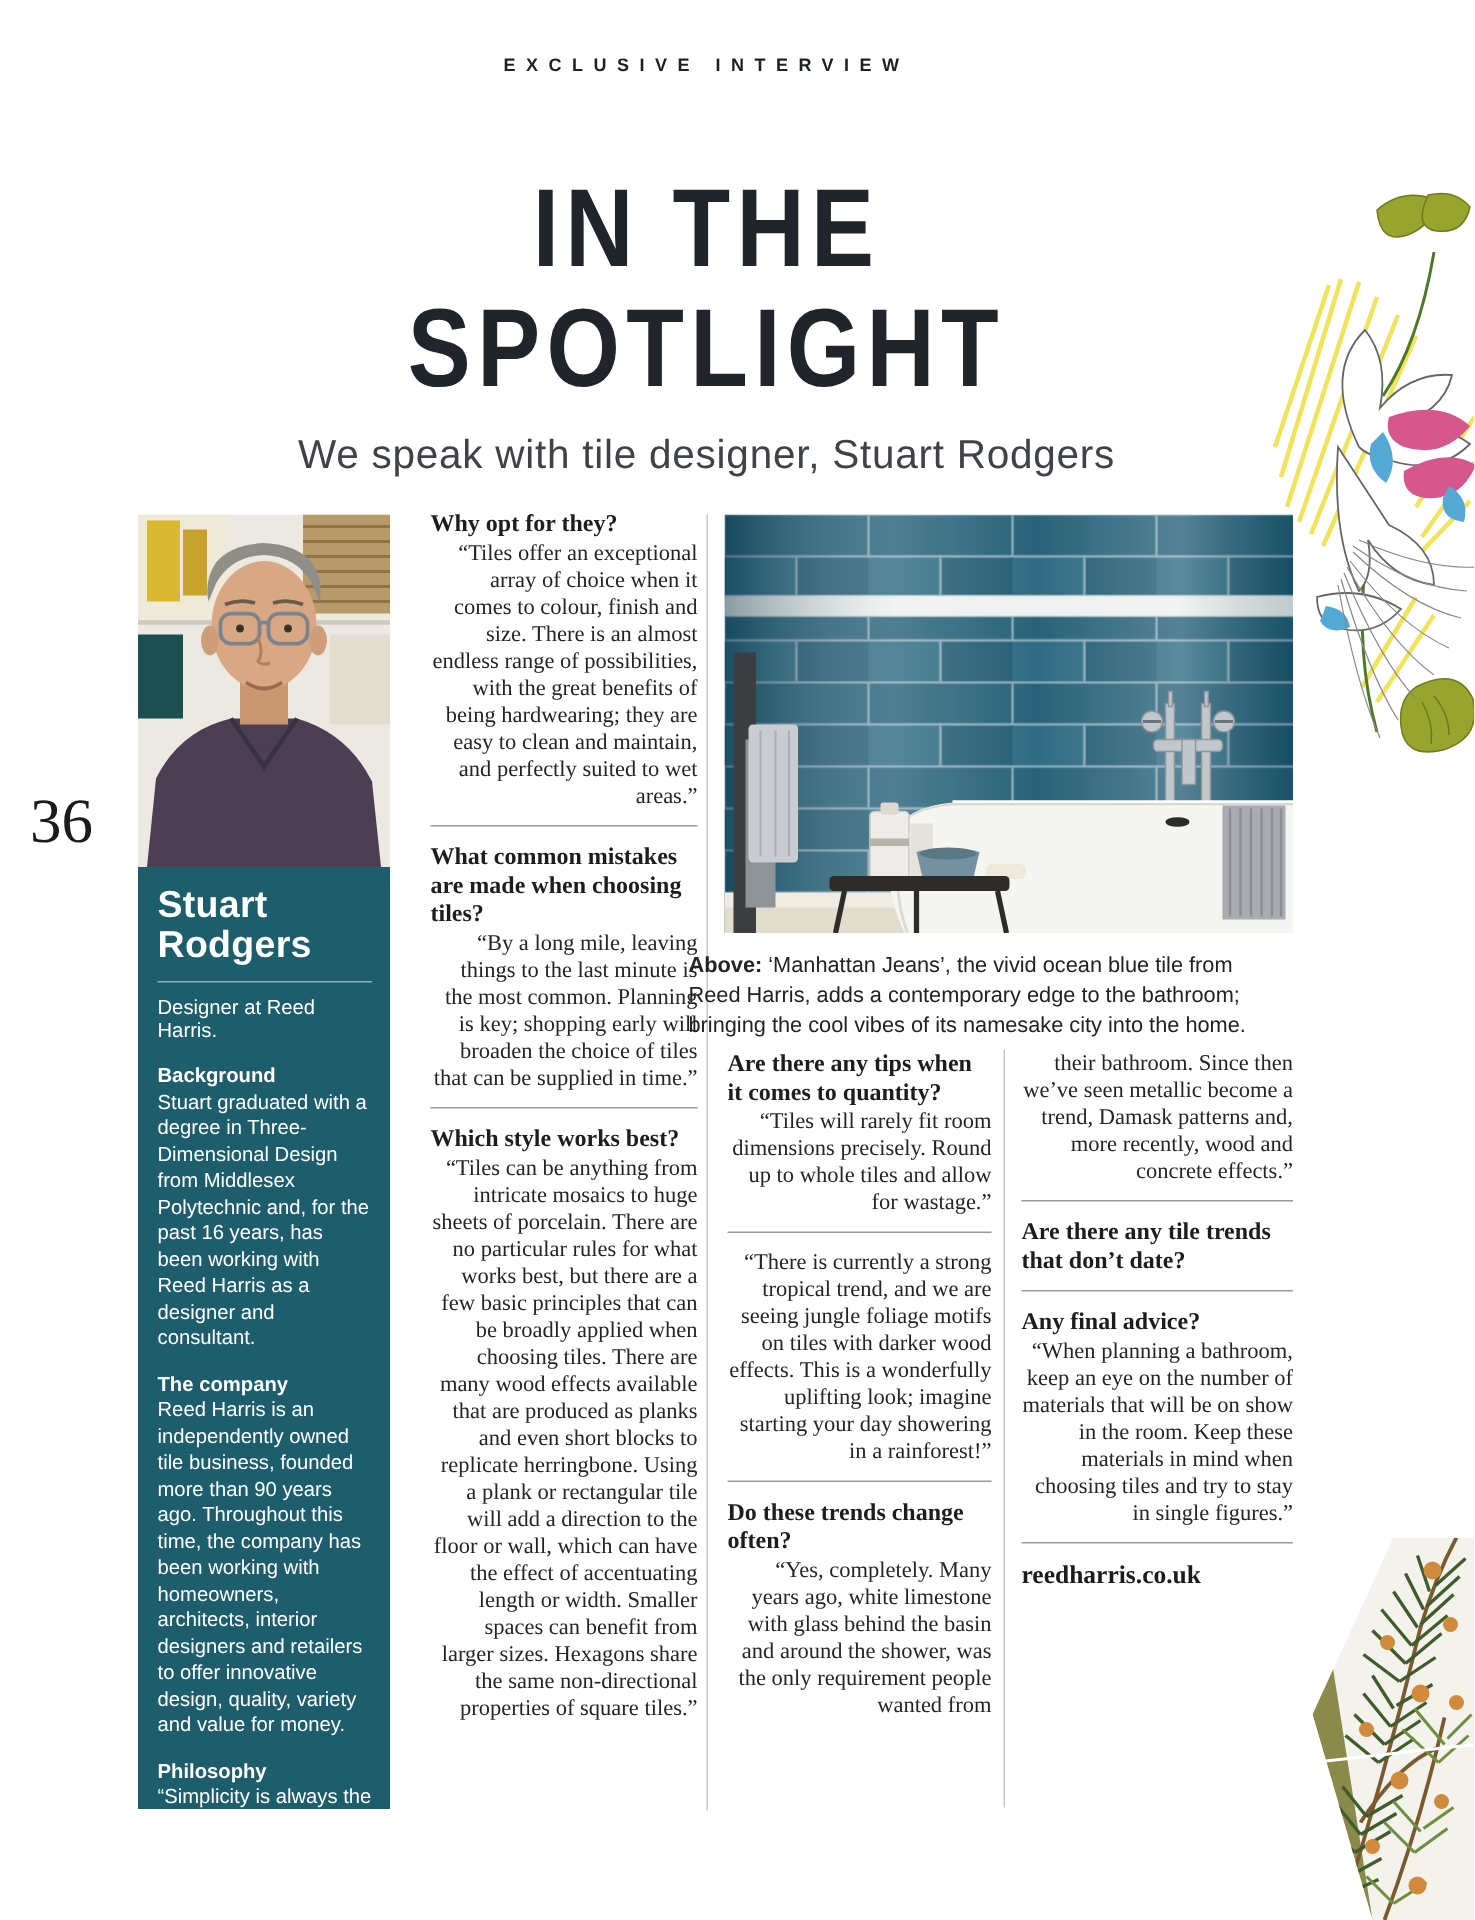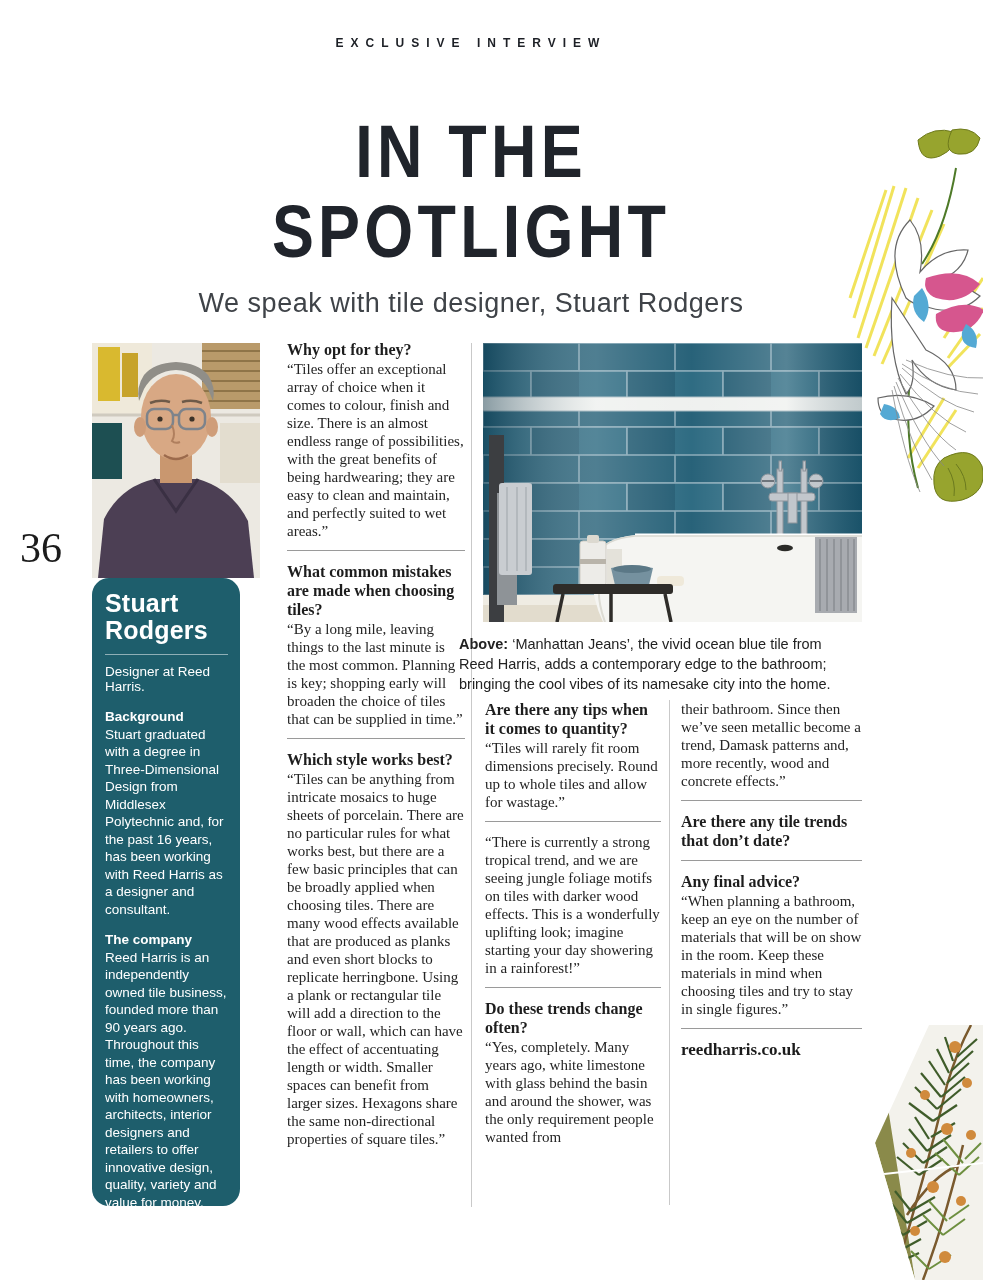--- a/index.html
+++ b/index.html
@@ -14,33 +14,33 @@
   .title-line{display:block;font-weight:bold;font-size:74px;letter-spacing:5px;
               transform:scaleX(0.85);transform-origin:50% 50%;white-space:nowrap;}
 
   .subtitle{top:288px;font-size:27px;color:#3f4348;letter-spacing:0.5px;}
 
   .page-number{position:absolute;left:20px;top:524px;font-family:"Liberation Serif",serif;
                font-size:42px;color:#1b1b1b;}
 
   
   .portrait{position:absolute;left:92px;top:343px;width:168px;height:235px;overflow:hidden;}
-  .bio-box{position:absolute;left:92px;top:578px;width:148px;height:628px;
-           box-sizing:border-box;padding:12px 12px 10px 13px;color:#fff;border-radius:17px;}
+  .bio-box{position:absolute;left:92px;top:578px;width:168px;height:628px;
+           box-sizing:border-box;padding:12px 12px 10px 13px;color:#fff;}
   .bio-name{font-size:25px;font-weight:bold;line-height:27px;letter-spacing:0.2px;}
   .bio-divider{border:none;border-top:1px solid rgba(255,255,255,0.5);margin:10px 0 9px;}
   .bio-role{font-size:13.5px;margin:0 0 14px;}
   .sidebar-sections .qa{margin-bottom:13px;}
   .sidebar-sections h3{margin:0;font-size:13.5px;font-weight:bold;line-height:17.5px;}
   .sidebar-sections p{margin:0;font-size:13.5px;line-height:17.5px;}
 
   
   .article-col{position:absolute;font-family:"Liberation Serif",serif;color:#242424;}
   .article-col h3{margin:0 0 1px;font-size:16px;font-weight:bold;line-height:19px;color:#1d1d1d;}
-  .article-col p{margin:0;font-size:15px;line-height:18px;}
+  .article-col p{margin:0;font-size:15px;line-height:18px;text-align:right;}
   .article-col hr{border:none;border-top:1px solid #9a9a9a;margin:10px 0 11px;}
   #col1{left:287px;top:340px;width:178px;}
   #col2{left:485px;top:700px;width:176px;}
   #col3{left:681px;top:700px;width:181px;}
   .website{font-family:"Liberation Serif",serif;font-size:17px;font-weight:bold;color:#1b1b1b;margin-top:2px;}
 
   .vrule{position:absolute;width:1px;background:#c9c9c9;}
   #vrule1{left:471px;top:343px;height:864px;}
   #vrule2{left:669px;top:700px;height:505px;}
 

